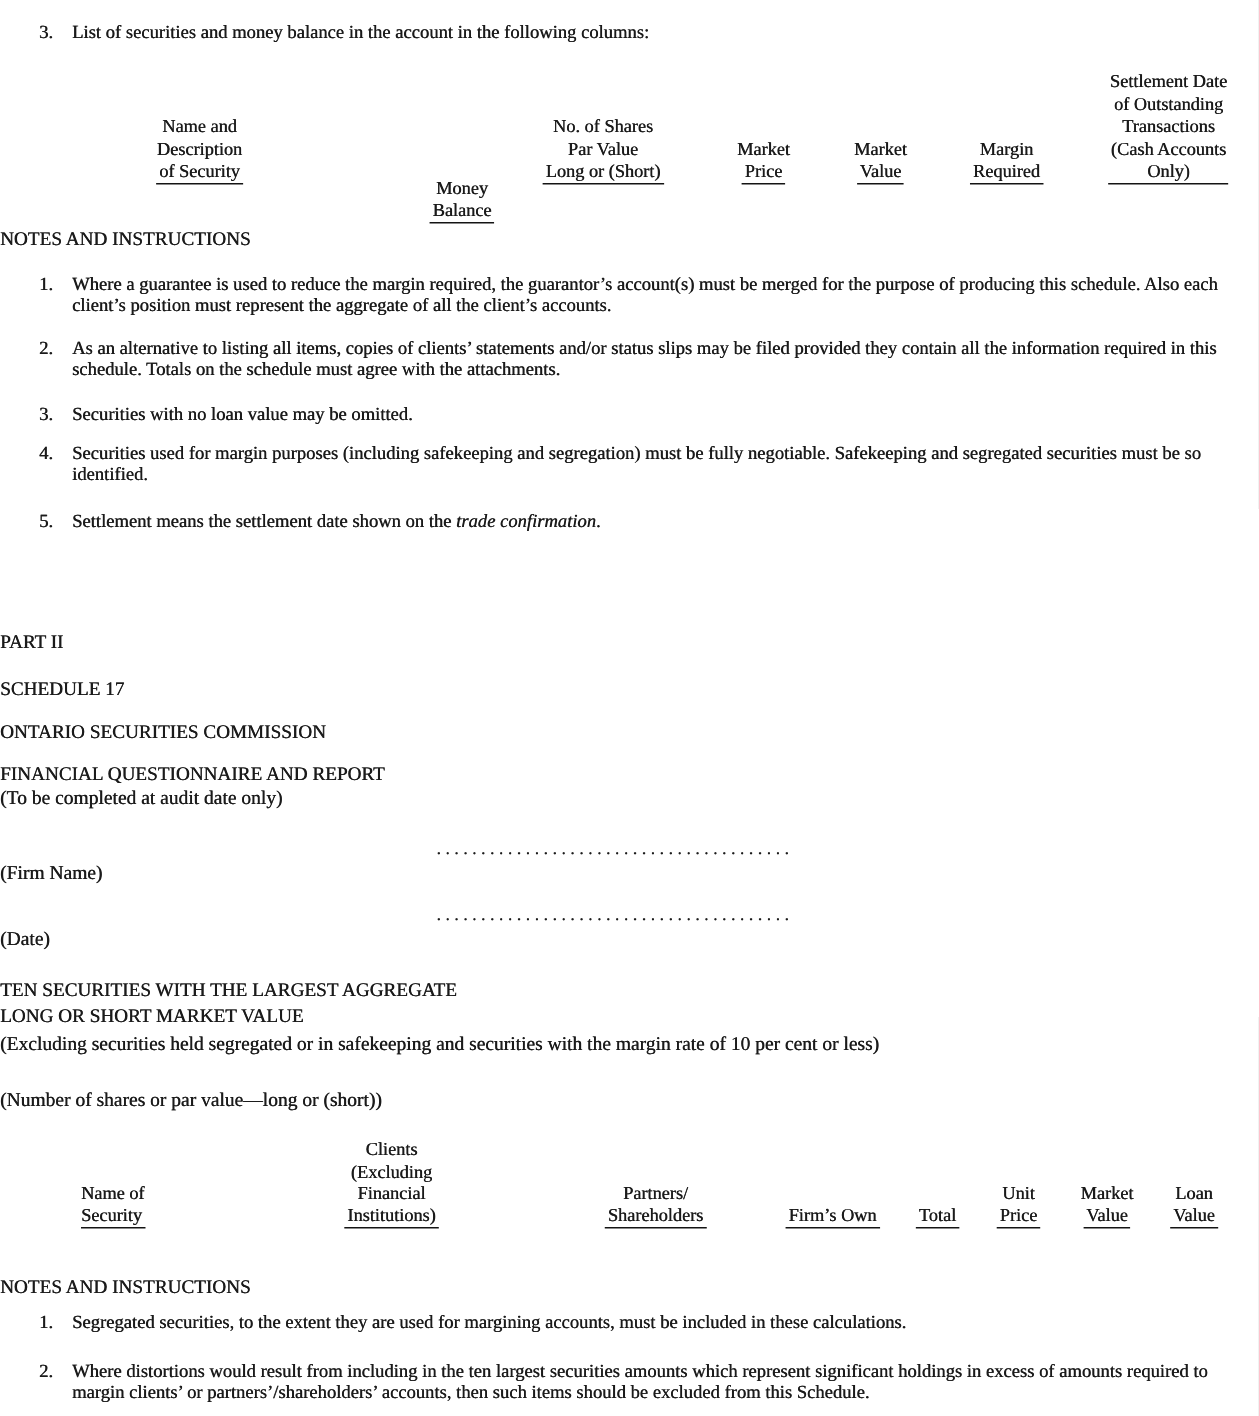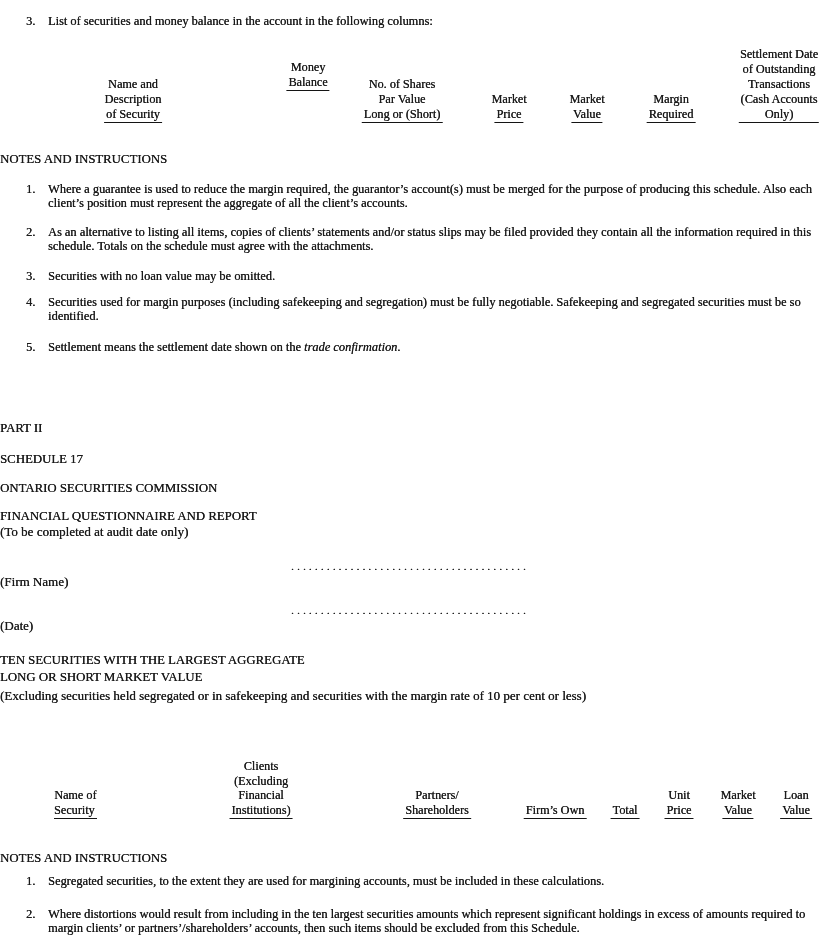--- a/index.html
+++ b/index.html
@@ -31,21 +31,21 @@
 
   
   .hcol {
     position:absolute;
     transform:translateX(-50%);
     text-align:center;
     font-size:12.2px; line-height:15px;
     white-space:nowrap;
   }
   .hcol2 { line-height:14.5px; }
-  .hcol.leftcol { transform:none; text-align:center; }
+  .hcol.leftcol { transform:none; text-align:left; }
   .u { border-bottom:1.5px solid #141414; padding:0 2px 1px; }
   .u-wide { padding:0 26px 1px; }
 
   
   .note { position:absolute; left:26px; right:16px; font-size:12.4px; line-height:13.7px; }
   .nnum { position:absolute; left:0; top:0; }
   .nbody { margin-left:22px; }
   .nbody i { font-style:italic; }
 </style>
 </head>
@@ -57,21 +57,21 @@
     <span class="nnum">3.</span>
     <div class="nbody">List of securities and money balance in the account in the following columns:</div>
   </div>
 
   <div>
     <div class="hcol" style="left:133px; bottom:822px">
       <div>Name and</div>
       <div>Description</div>
       <div><span class="u">of Security</span></div>
     </div>
-    <div class="hcol" style="left:308px; bottom:854px">
+    <div class="hcol" style="left:308px; bottom:796px">
       <div>Money</div>
       <div><span class="u">Balance</span></div>
     </div>
     <div class="hcol" style="left:402px; bottom:822px">
       <div>No. of Shares</div>
       <div>Par Value</div>
       <div><span class="u">Long or (Short)</span></div>
     </div>
     <div class="hcol" style="left:509px; bottom:822px">
       <div>Market</div>
@@ -125,20 +125,21 @@
 
   <div class="dots" style="top:561px">........................................</div>
   <div class="h lbl" style="top:575px">(Firm Name)</div>
 
   <div class="dots" style="top:605px">........................................</div>
   <div class="h lbl" style="top:619px">(Date)</div>
 
   <div class="h" style="top:653px">TEN SECURITIES WITH THE LARGEST AGGREGATE</div>
   <div class="h" style="top:670px">LONG OR SHORT MARKET VALUE</div>
   <div class="h lbl" style="top:689px">(Excluding securities held segregated or in safekeeping and securities with the margin rate of 10 per cent or less)</div>
+  <div class="h lbl" style="top:726px">(Number of shares or par value—long or (short))</div>
 
   <div>
     <div class="hcol hcol2 leftcol" style="left:54px; bottom:127px">
       <div>Name of</div>
       <div><span class="u" style="padding-left:0">Security</span></div>
     </div>
     <div class="hcol hcol2" style="left:261px; bottom:127px">
       <div>Clients</div>
       <div>(Excluding</div>
       <div>Financial</div>

